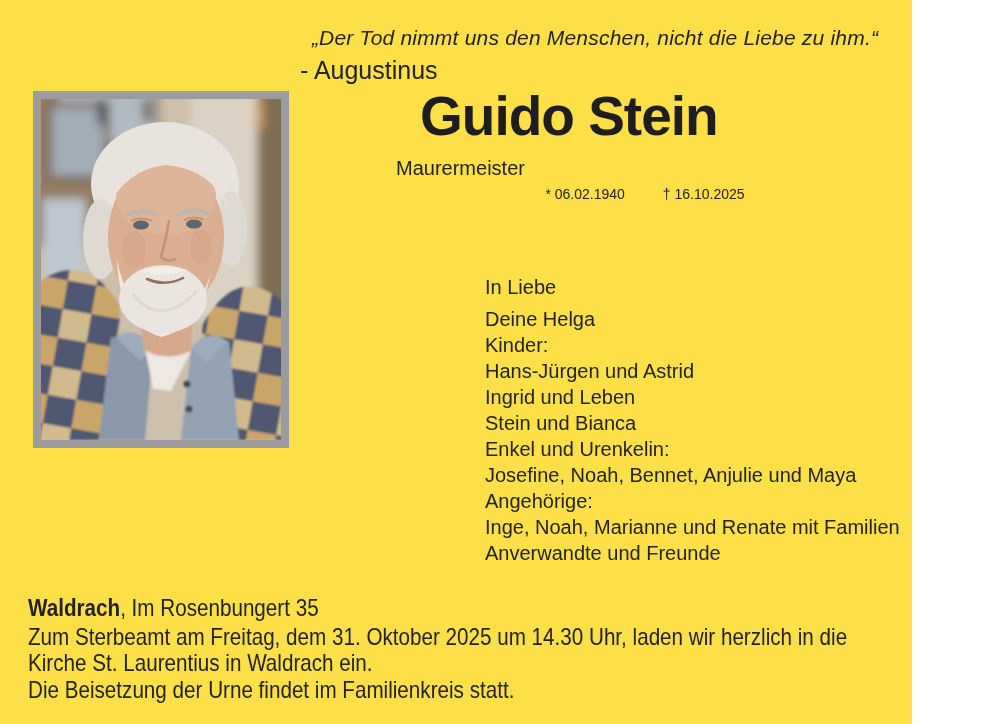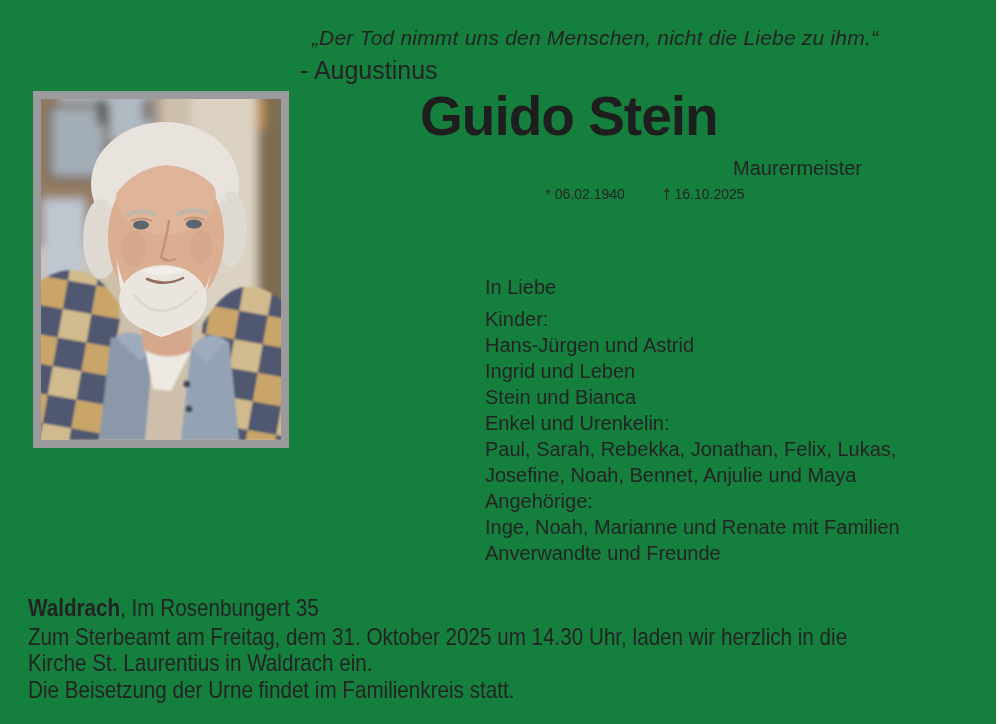--- a/index.html
+++ b/index.html
@@ -1,19 +1,19 @@
 <!DOCTYPE html>
 <html lang="de"><head>
 <meta charset="utf-8">
 <style>
   html,body{margin:0;padding:0;background:#ffffff;}
   #canvas{
     position:relative;
-    width:996px;height:724px;
-    background:#15803d;
+    width:912px;height:724px;
+    background:#fde047;
     font-family:"Liberation Sans", sans-serif;
     color:#232323;
     overflow:hidden;
   }
   .abs{position:absolute;}
 
   
   .quote-line{
     left:300px;width:590px;top:26px;
     text-align:center;
@@ -39,22 +39,22 @@
   
   .name{
     left:420px;width:450px;top:84px;
     text-align:left;
     font-size:55px;
     font-weight:bold;
     letter-spacing:-1px;
     color:#1e1e1e;
   }
   .profession{
-    left:412px;width:450px;top:157px;
-    text-align:right;
+    left:396px;width:450px;top:157px;
+    text-align:left;
     font-size:20px;
   }
   .dates{
     left:420px;width:450px;top:186px;
     text-align:center;
     font-size:14px;
   }
   .dates .death{margin-left:38px;}
 
   .statement{
@@ -175,26 +175,26 @@
     </svg>
   </div>
 
   <div class="abs name">Guido Stein</div>
   <div class="abs profession">Maurermeister</div>
   <div class="abs dates"><span>* 06.02.1940</span><span class="death">† 16.10.2025</span></div>
 
 
   <div class="abs mourners">
     <div class="first">In Liebe</div>
+    <div>Deine Helga</div>
     <div>Kinder:</div>
     <div>Hans-Jürgen und Astrid</div>
     <div>Ingrid und Leben</div>
     <div>Stein und Bianca</div>
     <div>Enkel und Urenkelin:</div>
-    <div>Paul, Sarah, Rebekka, Jonathan, Felix, Lukas,</div>
     <div>Josefine, Noah, Bennet, Anjulie und Maya</div>
     <div>Angehörige:</div>
     <div>Inge, Noah, Marianne und Renate mit Familien</div>
     <div>Anverwandte und Freunde</div>
   </div>
 
   <div class="abs footer-address cond"><span class="b">Waldrach</span><span>, Im Rosenbungert 35</span></div>
   <div class="abs footer-service1 cond">Zum Sterbeamt am Freitag, dem 31. Oktober 2025 um 14.30 Uhr, laden wir herzlich in die</div>
   <div class="abs footer-service2 cond">Kirche St. Laurentius in Waldrach ein.</div>
   <div class="abs footer-burial cond">Die Beisetzung der Urne findet im Familienkreis statt.</div>

